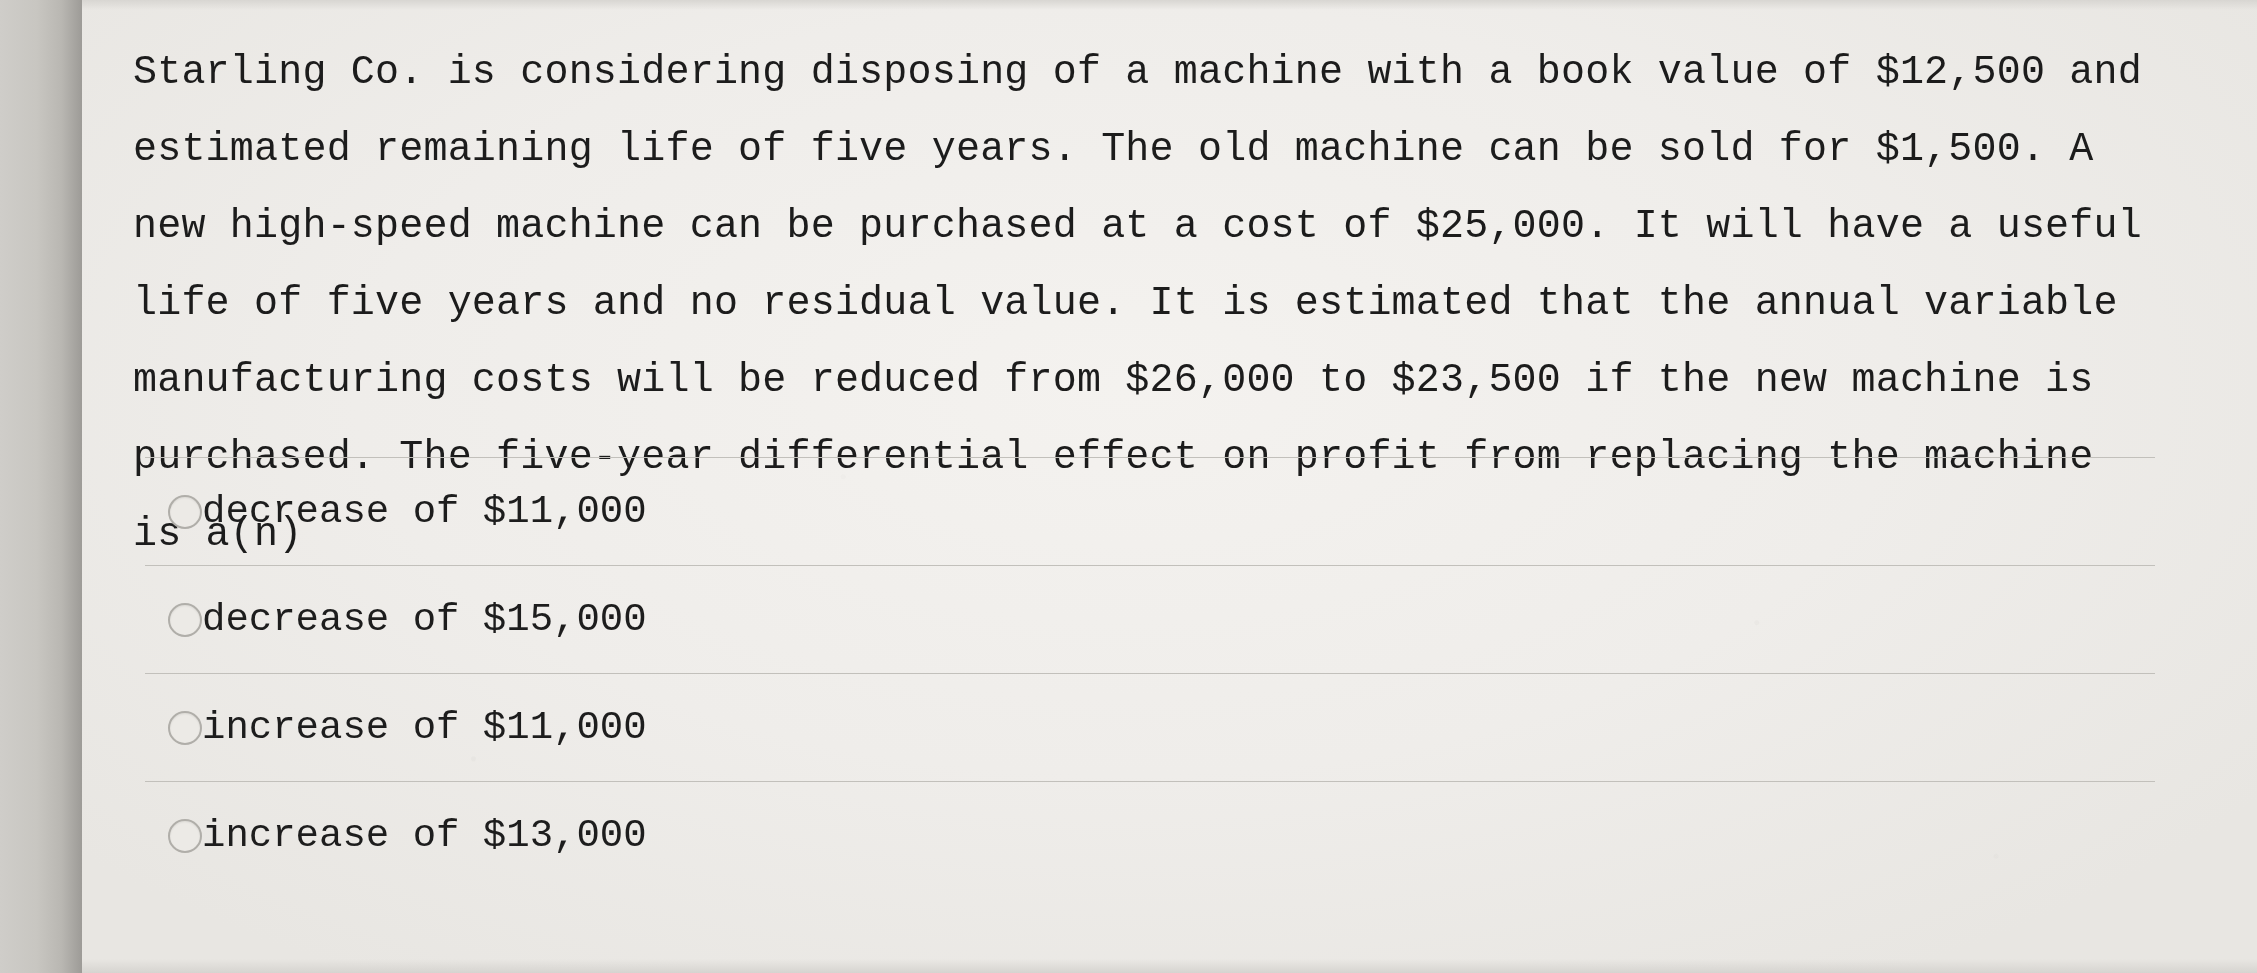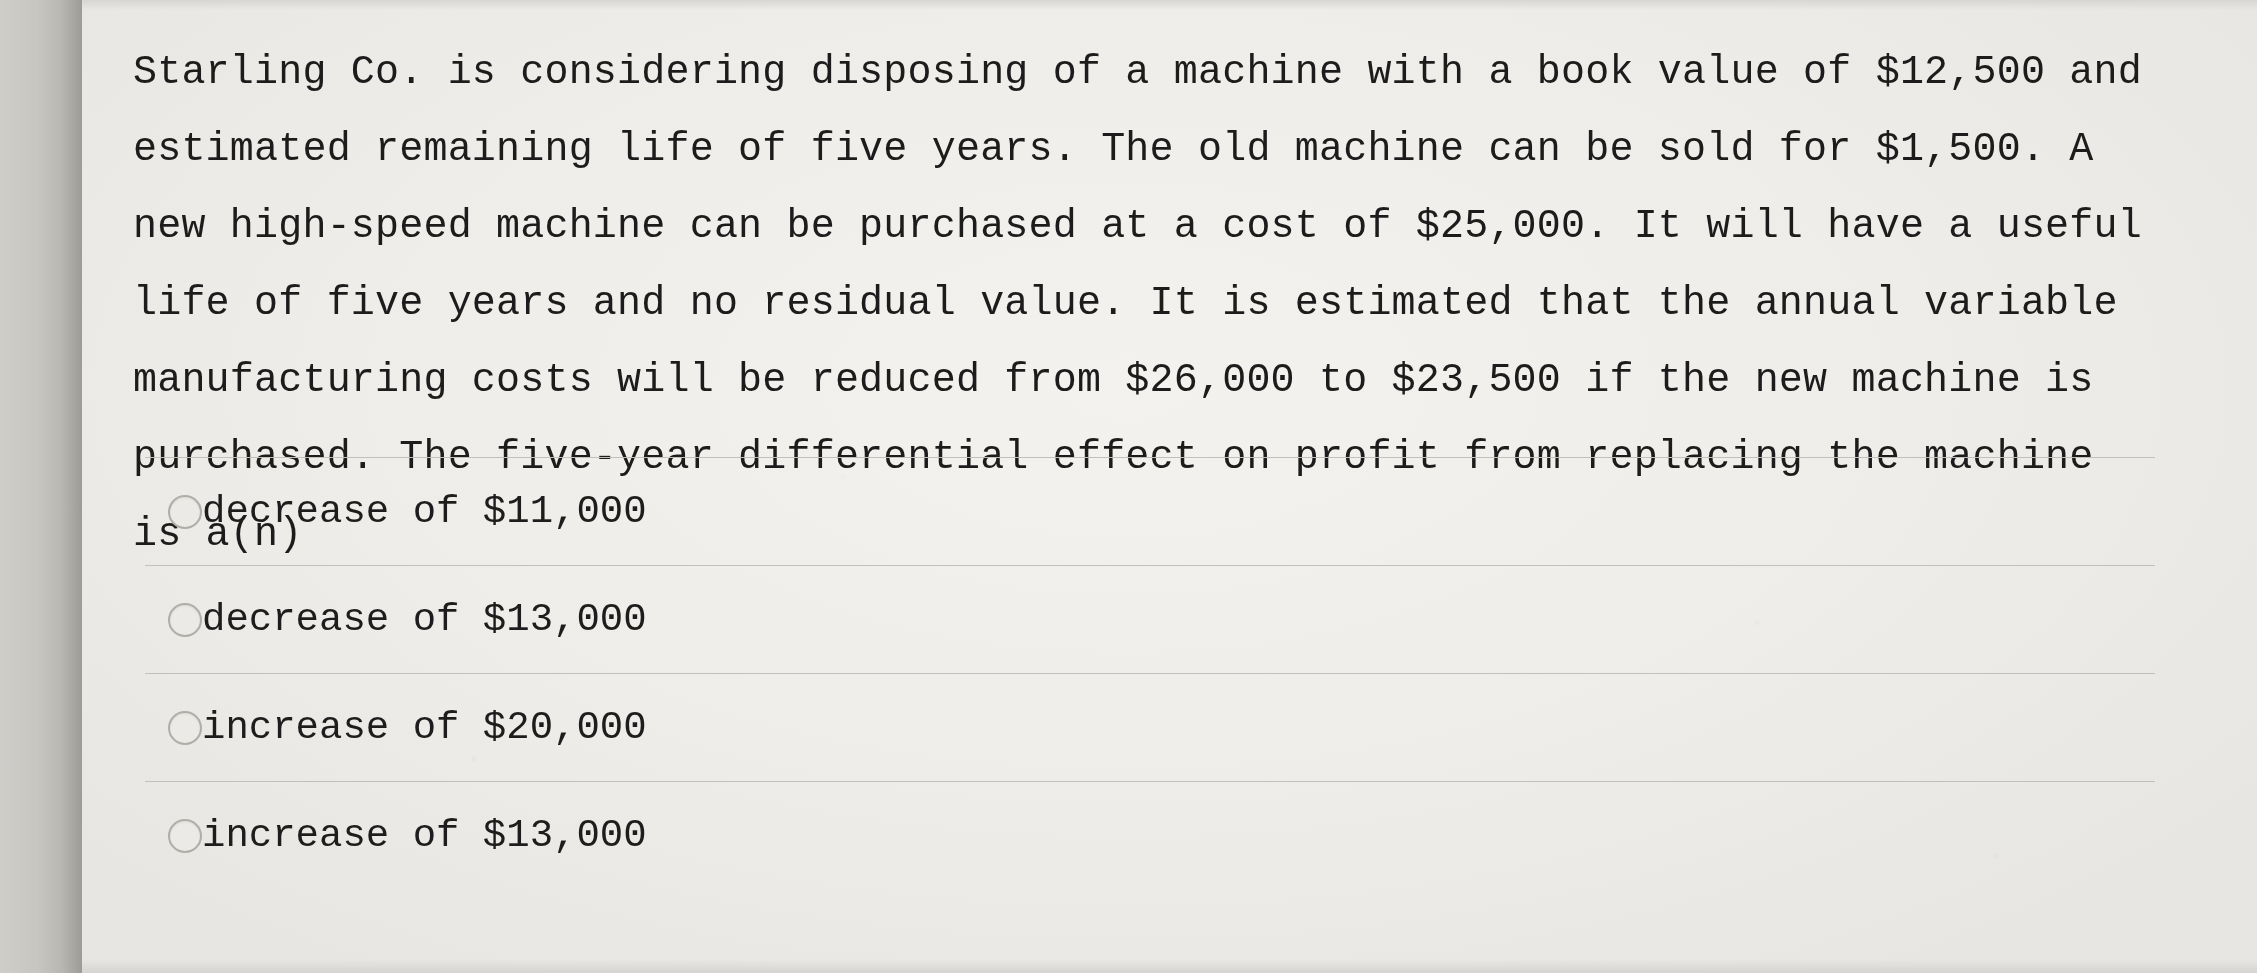--- a/index.html
+++ b/index.html
@@ -152,28 +152,28 @@
 
     <div class="option-row">
       <span class="radio"></span>
       <span class="opt-label">decrease of $11,000</span>
     </div>
 
     <div class="opt-divider"></div>
 
     <div class="option-row">
       <span class="radio"></span>
-      <span class="opt-label">decrease of $13,000</span>
+      <span class="opt-label">decrease of $15,000</span>
     </div>
 
     <div class="opt-divider"></div>
 
     <div class="option-row">
       <span class="radio"></span>
-      <span class="opt-label">increase of $20,000</span>
+      <span class="opt-label">increase of $11,000</span>
     </div>
 
     <div class="opt-divider"></div>
 
     <div class="option-row">
       <span class="radio"></span>
       <span class="opt-label">increase of $13,000</span>
     </div>
 
   </div>

